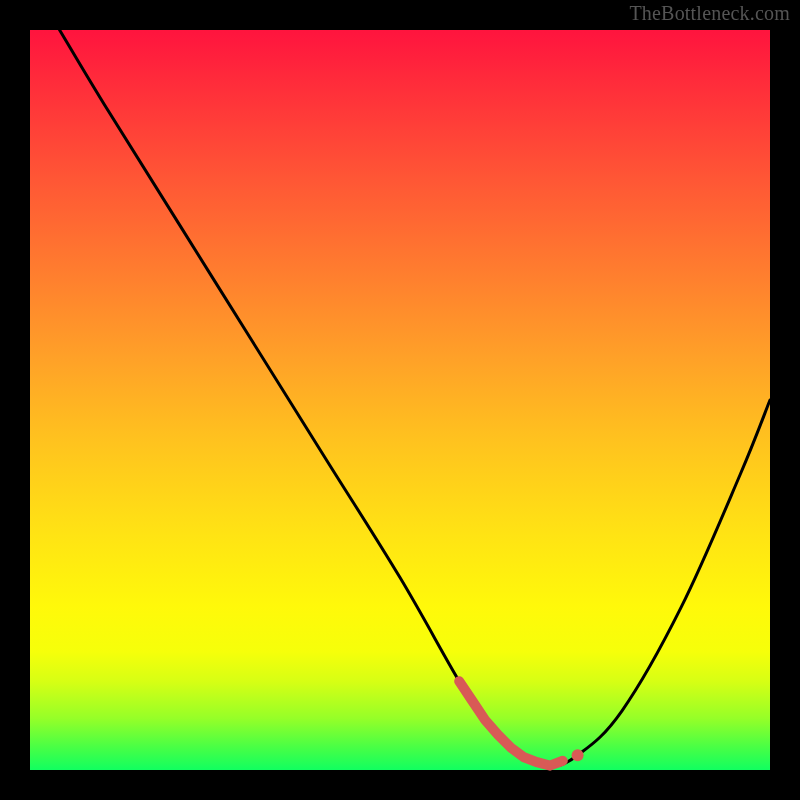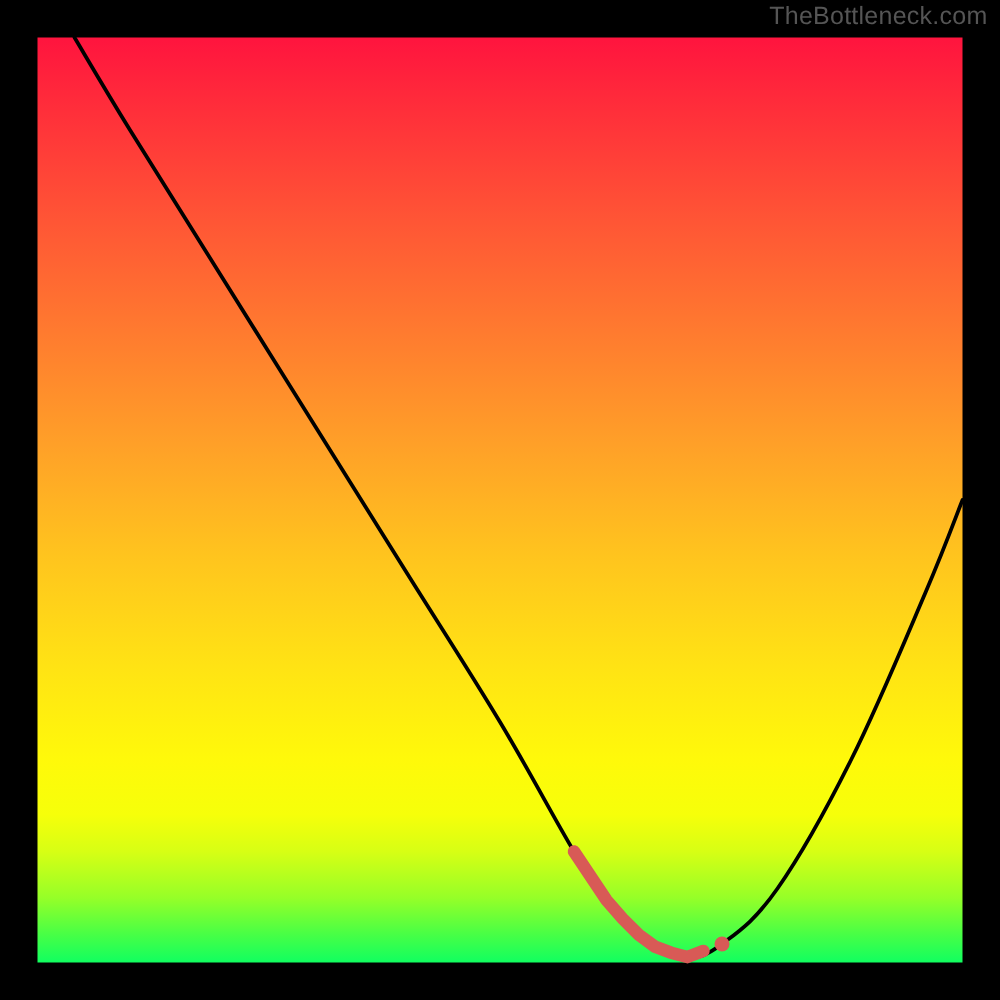--- a/index.html
+++ b/index.html
@@ -9,20 +9,21 @@
     height: 800px;
     background: #000;
     overflow: hidden;
     font-family: Arial, Helvetica, sans-serif;
   }
   .frame {
     position: relative;
     width: 800px;
     height: 800px;
     background: #000;
+    font-family: Liberation Serif, serif;
   }
   .watermark {
     position: absolute;
     top: 2px;
     right: 10px;
     color: #555;
     font-size: 20px;
     font-weight: 500;
     letter-spacing: 0.2px;
     z-index: 5;

